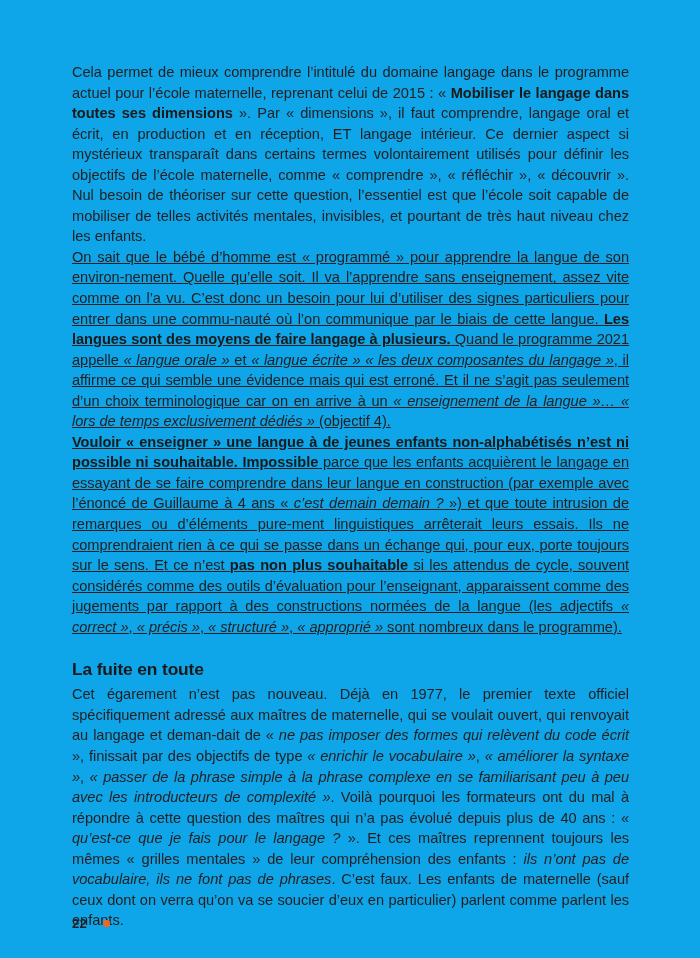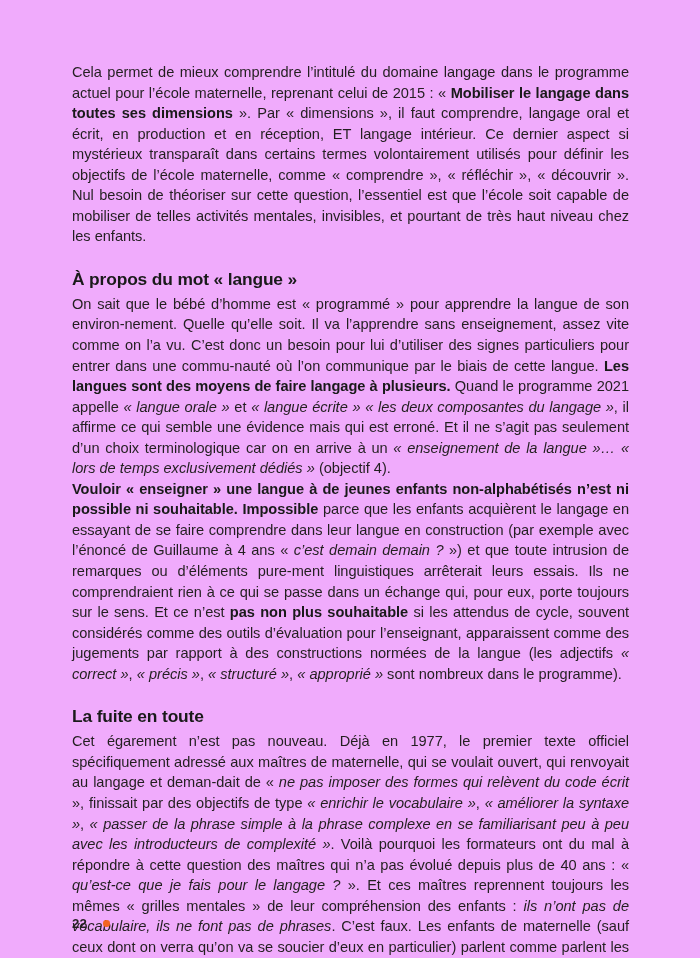--- a/index.html
+++ b/index.html
@@ -33,20 +33,21 @@
     line-height: 20.55px;
     color: #231f20;
     text-align: justify;
     text-justify: inter-word;
     hyphens: manual;
     letter-spacing: -0.03px;
     word-spacing: 0.1px;
   }
   .para + .para {
     margin-top: 0;
+    text-decoration: underline;
   }
   h2.section-heading {
     margin: 0;
     font-size: 17.4px;
     line-height: 21px;
     font-weight: bold;
     color: #1a1a1a;
     letter-spacing: -0.15px;
   }
   .heading-block {
@@ -79,29 +80,26 @@
     width: 6.5px;
     height: 6.5px;
     border-radius: 50%;
     background: #f26522;
     display: block;
   }
 </style>
 </head>
 <body>
 
-<div class="page" style="background: #f0abfc;">
+<div class="page" style="background: #0ea5e9;">
 
   <div class="content">
 
     <p class="para"><span>Cela permet de mieux comprendre l’intitulé du domaine langage dans le programme actuel pour l’école maternelle, reprenant celui de 2015 : « </span><b>Mobiliser le langage dans toutes ses dimensions</b><span> ». Par « dimensions », il faut comprendre, langage oral et écrit, en production et en réception, ET langage intérieur. Ce dernier aspect si mystérieux transparaît dans certains termes volontairement utilisés pour définir les objectifs de l’école maternelle, comme « comprendre », « réfléchir », « découvrir ». Nul besoin de théoriser sur cette question, l’essentiel est que l’école soit capable de mobiliser de telles activités mentales, invisibles, et pourtant de très haut niveau chez les enfants.</span></p>
 
-    <div class="heading-block">
-      <h2 class="section-heading">À propos du mot « langue »</h2>
-    </div>
 
     <p class="para"><span>On sait que le bébé d’homme est « programmé » pour apprendre la langue de son environ-nement. Quelle qu’elle soit. Il va l’apprendre sans enseignement, assez vite comme on l’a vu. C’est donc un besoin pour lui d’utiliser des signes particuliers pour entrer dans une commu-nauté où l’on communique par le biais de cette langue. </span><b>Les langues sont des moyens de faire langage à plusieurs.</b><span> Quand le programme 2021 appelle </span><i>« langue orale »</i><span> et </span><i>« langue écrite » « les deux composantes du langage »</i><span>, il affirme ce qui semble une évidence mais qui est erroné. Et il ne s’agit pas seulement d’un choix terminologique car on en arrive à un </span><i>« enseignement de la langue »… « lors de temps exclusivement dédiés »</i><span> (objectif 4).</span></p>
 
     <p class="para"><b>Vouloir « enseigner » une langue à de jeunes enfants non-alphabétisés n’est ni possible ni souhaitable. Impossible</b><span> parce que les enfants acquièrent le langage en essayant de se faire comprendre dans leur langue en construction (par exemple avec l’énoncé de Guillaume à 4 ans « </span><i>c’est demain demain ?</i><span> ») et que toute intrusion de remarques ou d’éléments pure-ment linguistiques arrêterait leurs essais. Ils ne comprendraient rien à ce qui se passe dans un échange qui, pour eux, porte toujours sur le sens. Et ce n’est </span><b>pas non plus souhaitable</b><span> si les attendus de cycle, souvent considérés comme des outils d’évaluation pour l’enseignant, apparaissent comme des jugements par rapport à des constructions normées de la langue (les adjectifs </span><i>« correct »</i><span>, </span><i>« précis »</i><span>, </span><i>« structuré »</i><span>, </span><i>« approprié »</i><span> sont nombreux dans le programme).</span></p>
 
     <div class="heading-block">
       <h2 class="section-heading">La fuite en toute</h2>
     </div>
 
     <p class="para"><span>Cet égarement n’est pas nouveau. Déjà en 1977, le premier texte officiel spécifiquement adressé aux maîtres de maternelle, qui se voulait ouvert, qui renvoyait au langage et deman-dait de « </span><i>ne pas imposer des formes qui relèvent du code écrit</i><span> », finissait par des objectifs de type </span><i>« enrichir le vocabulaire »</i><span>, </span><i>« améliorer la syntaxe »</i><span>, </span><i>« passer de la phrase simple à la phrase complexe en se familiarisant peu à peu avec les introducteurs de complexité »</i><span>. Voilà pourquoi les formateurs ont du mal à répondre à cette question des maîtres qui n’a pas évolué depuis plus de 40 ans : « </span><i>qu’est-ce que je fais pour le langage ?</i><span> ». Et ces maîtres reprennent toujours les mêmes « grilles mentales » de leur compréhension des enfants : </span><i>ils n’ont pas de vocabulaire, ils ne font pas de phrases</i><span>. C’est faux. Les enfants de maternelle (sauf ceux dont on verra qu’on va se soucier d’eux en particulier) parlent comme parlent les enfants. </span></p>

